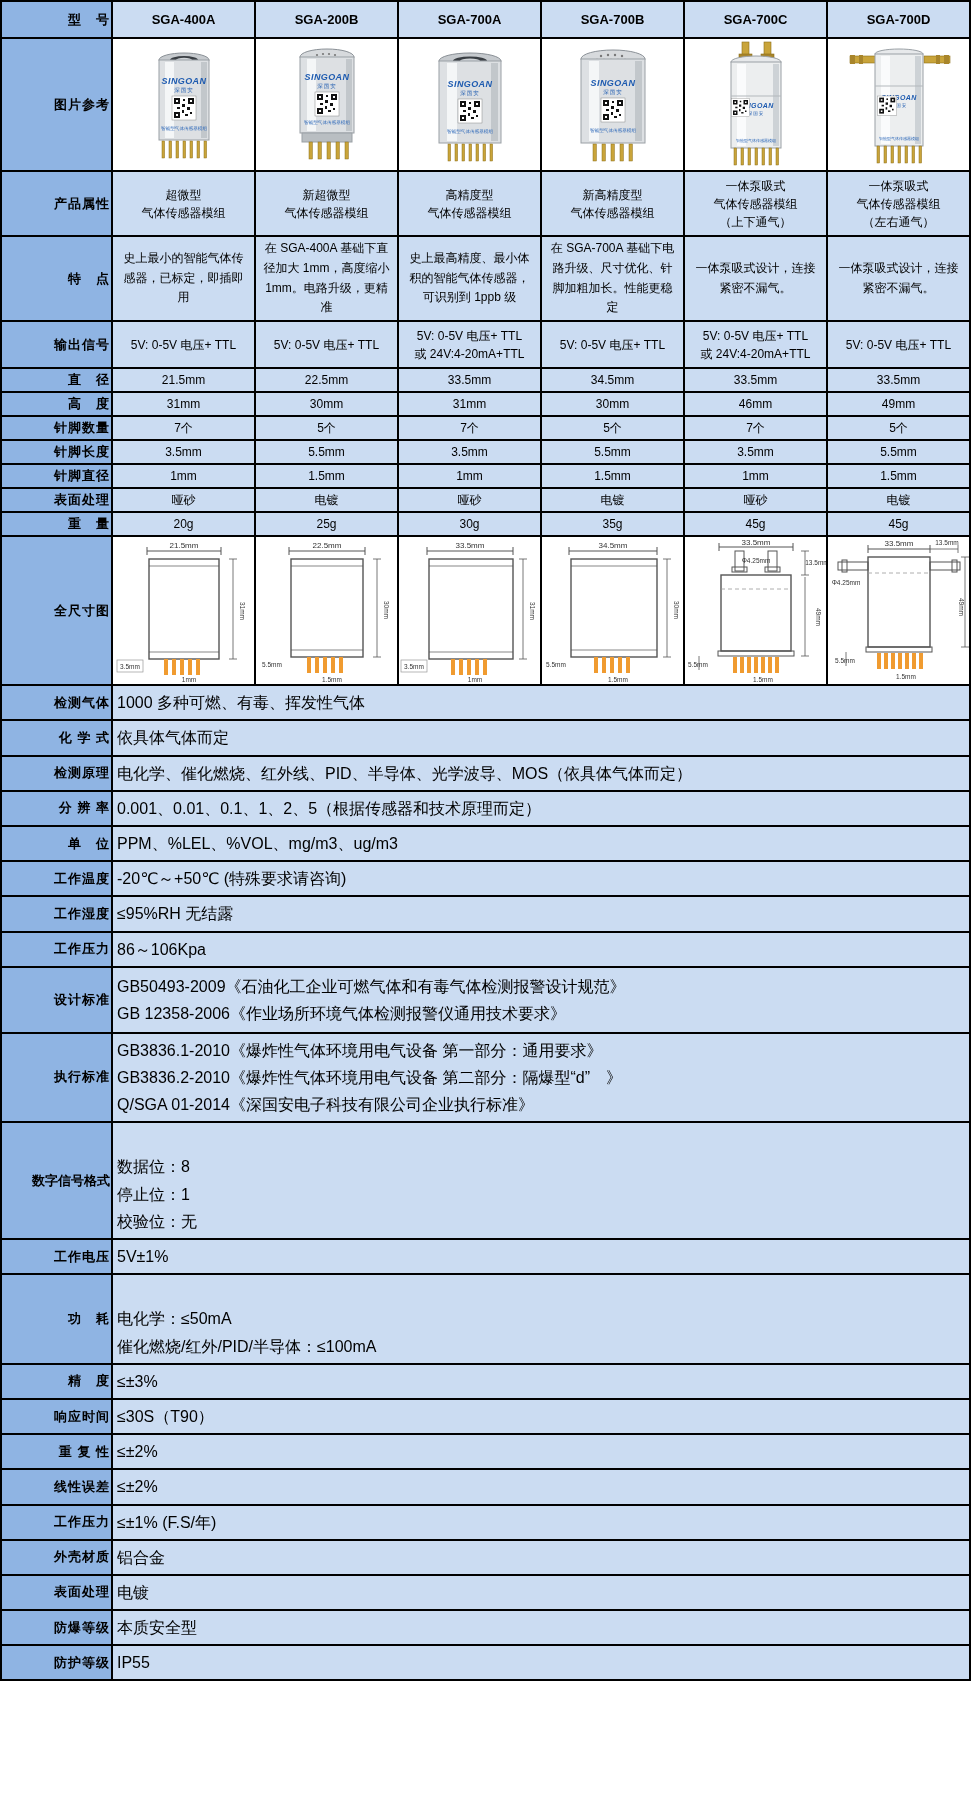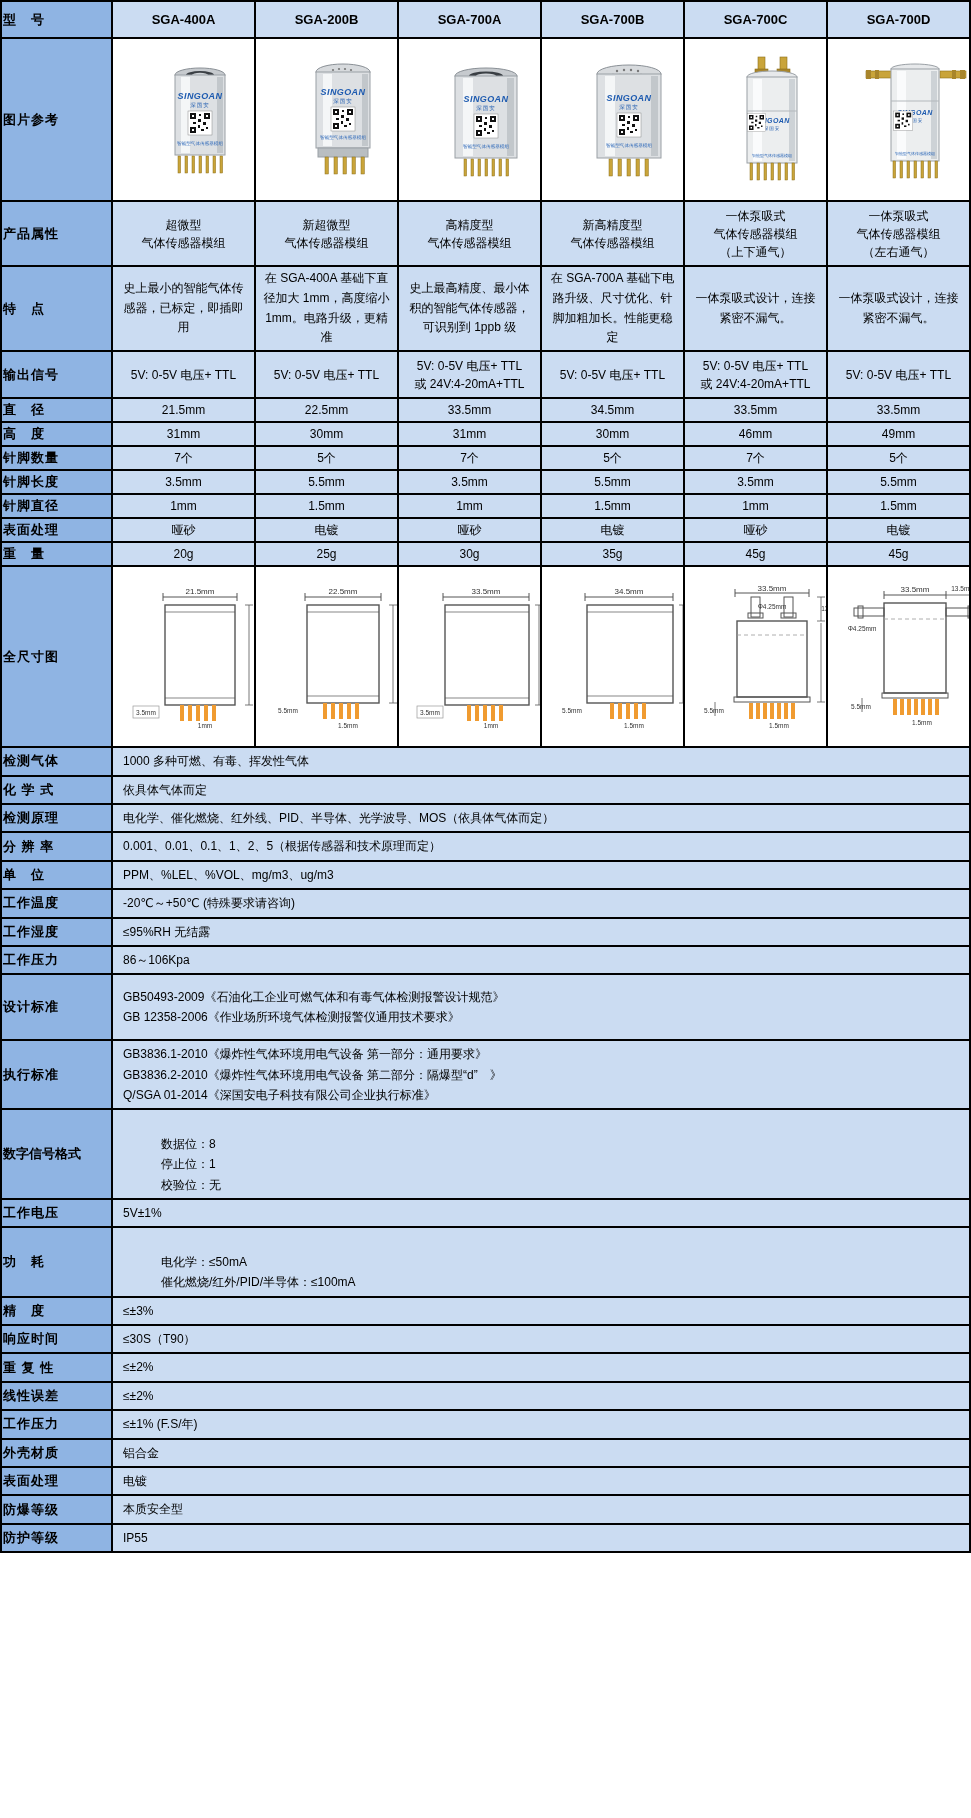--- a/index.html
+++ b/index.html
@@ -1,24 +1,24 @@
 <!DOCTYPE html>
 <html><head>
 <meta charset="utf-8">
 <style>
   html,body{margin:0;padding:0;background:#fff;}
   body{width:971px;font-family:"Liberation Sans","DejaVu Sans",sans-serif;color:#000;}
   table{border-collapse:collapse;width:971px;table-layout:fixed;}
   td{border:2px solid #000;overflow:hidden;}
-  .lbl{background:#8FB4E3;font-weight:bold;font-size:13px;text-align:left;letter-spacing:1px;}
+  .lbl{background:#8FB4E3;font-weight:bold;font-size:13px;text-align:right;letter-spacing:1px;}
   .val{background:#CBDCF2;font-size:12px;text-align:center;white-space:pre-line;line-height:1.5;padding:2px 5px;}
-  .fval{background:#CBDCF2;font-size:12px;text-align:left;white-space:pre-line;line-height:1.7;padding:3px 10px;}
-  .white{background:#fff;padding:16px;}
+  .fval{background:#CBDCF2;font-size:16px;text-align:left;white-space:pre-line;line-height:1.7;padding:3px 4px;}
+  .white{background:#fff;padding:0;}
   .feat{line-height:1.65;}
-  .seg{display:inline-block;margin-right:56px;margin-left:38px;}
+  .seg{display:inline-block;margin-right:56px;}
   tr.h37{height:37px}tr.h133{height:133px}tr.h52{height:52px}tr.h65{height:65px}
   tr.h81{height:81px}tr.h47{height:47px}tr.h38{height:24px}tr.h147{height:147px}
   tr.h40{height:24px}tr.h50{height:66px}tr.h68{height:68px}
   svg{display:block;margin:0 auto;}
   .dt{font-size:8px;fill:#333;text-anchor:middle;}
   .dts{font-size:6.5px;fill:#333;text-anchor:middle;}
   .brand{font-size:9px;font-weight:bold;font-style:italic;fill:#1E5BB0;text-anchor:middle;letter-spacing:.4px;}
   .brandcn{font-size:5.5px;fill:#1E5BB0;text-anchor:middle;letter-spacing:1px;}
   .cap{font-size:4.6px;fill:#2A66B8;text-anchor:middle;}
 </style>

